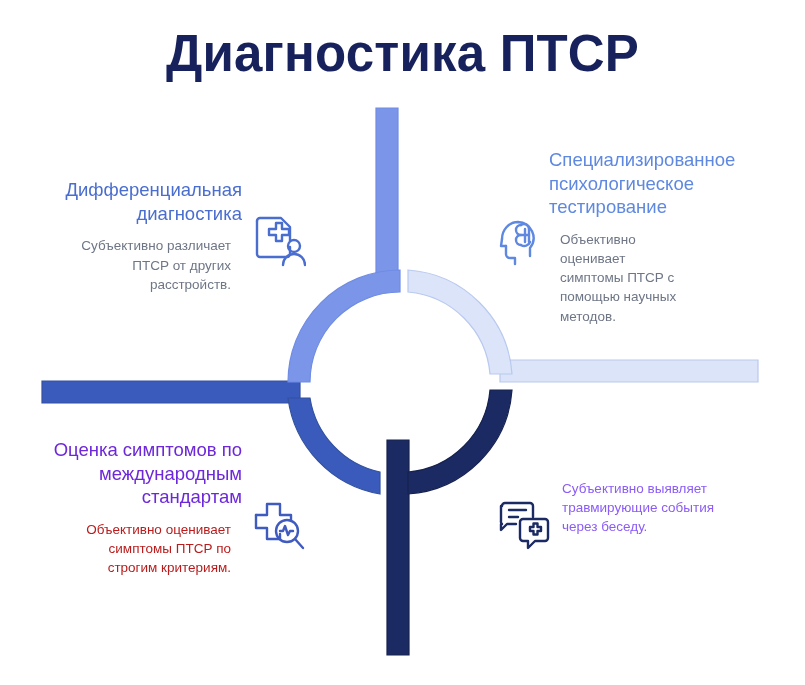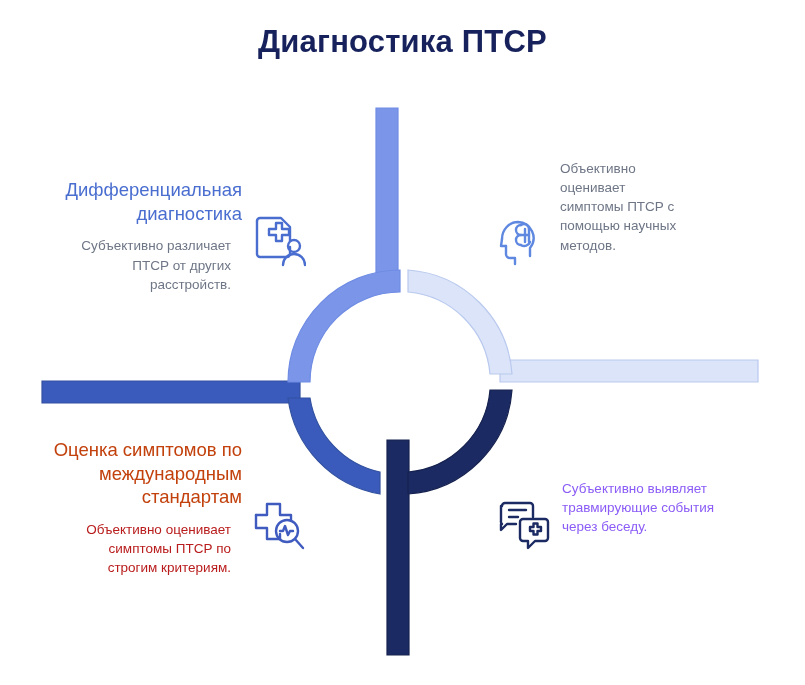--- a/index.html
+++ b/index.html
@@ -20,21 +20,21 @@
     background: #ffffff;
   }
 
   
   .title {
     position: absolute;
     left: 0;
     top: 24px;
     width: 805px;
     text-align: center;
-    font-size: 31px;
+    font-size: 51px;
     font-weight: bold;
     color: #17225c;
     letter-spacing: 0.2px;
   }
 
   
   .diagram {
     position: absolute;
     left: 0;
     top: 0;
@@ -79,21 +79,21 @@
   #block-testing h3 { color: #5f88e0; }
   #block-testing p  { color: #6e7686; width: 130px; }
 
   
   #block-standards {
     left: 22px;
     top: 438px;
     width: 220px;
     text-align: right;
   }
-  #block-standards h3 { color: #c2410c; }
+  #block-standards h3 { color: #6d28d9; }
   #block-standards p  { color: #b91c1c; width: 160px; margin-left: auto; }
 
   
   #block-interview {
     left: 551px;
     top: 468px;
     width: 235px;
     text-align: left;
   }
   #block-interview h3 { color: #1b2a63; }
@@ -133,20 +133,21 @@
 
     <path d="M 380 494 A 112 112 0 0 1 288 398 L 310 398 A 90 90 0 0 0 380 472 Z" fill="#3a5bbc" stroke="#32519f" stroke-width="1.2"></path>
   </svg>
 
   <div class="block" id="block-differential">
     <h3>Дифференциальная диагностика</h3>
     <p>Субъективно различает ПТСР от других расстройств.</p>
   </div>
 
   <div class="block" id="block-testing">
+    <h3>Специализированное психологическое тестирование</h3>
     <p>Объективно оценивает симптомы ПТСР с помощью научных методов.</p>
   </div>
 
   <div class="block" id="block-standards">
     <h3>Оценка симптомов по международным стандартам</h3>
     <p>Объективно оценивает симптомы ПТСР по строгим критериям.</p>
   </div>
 
   <div class="block" id="block-interview">
     <p>Субъективно выявляет травмирующие события через беседу.</p>

